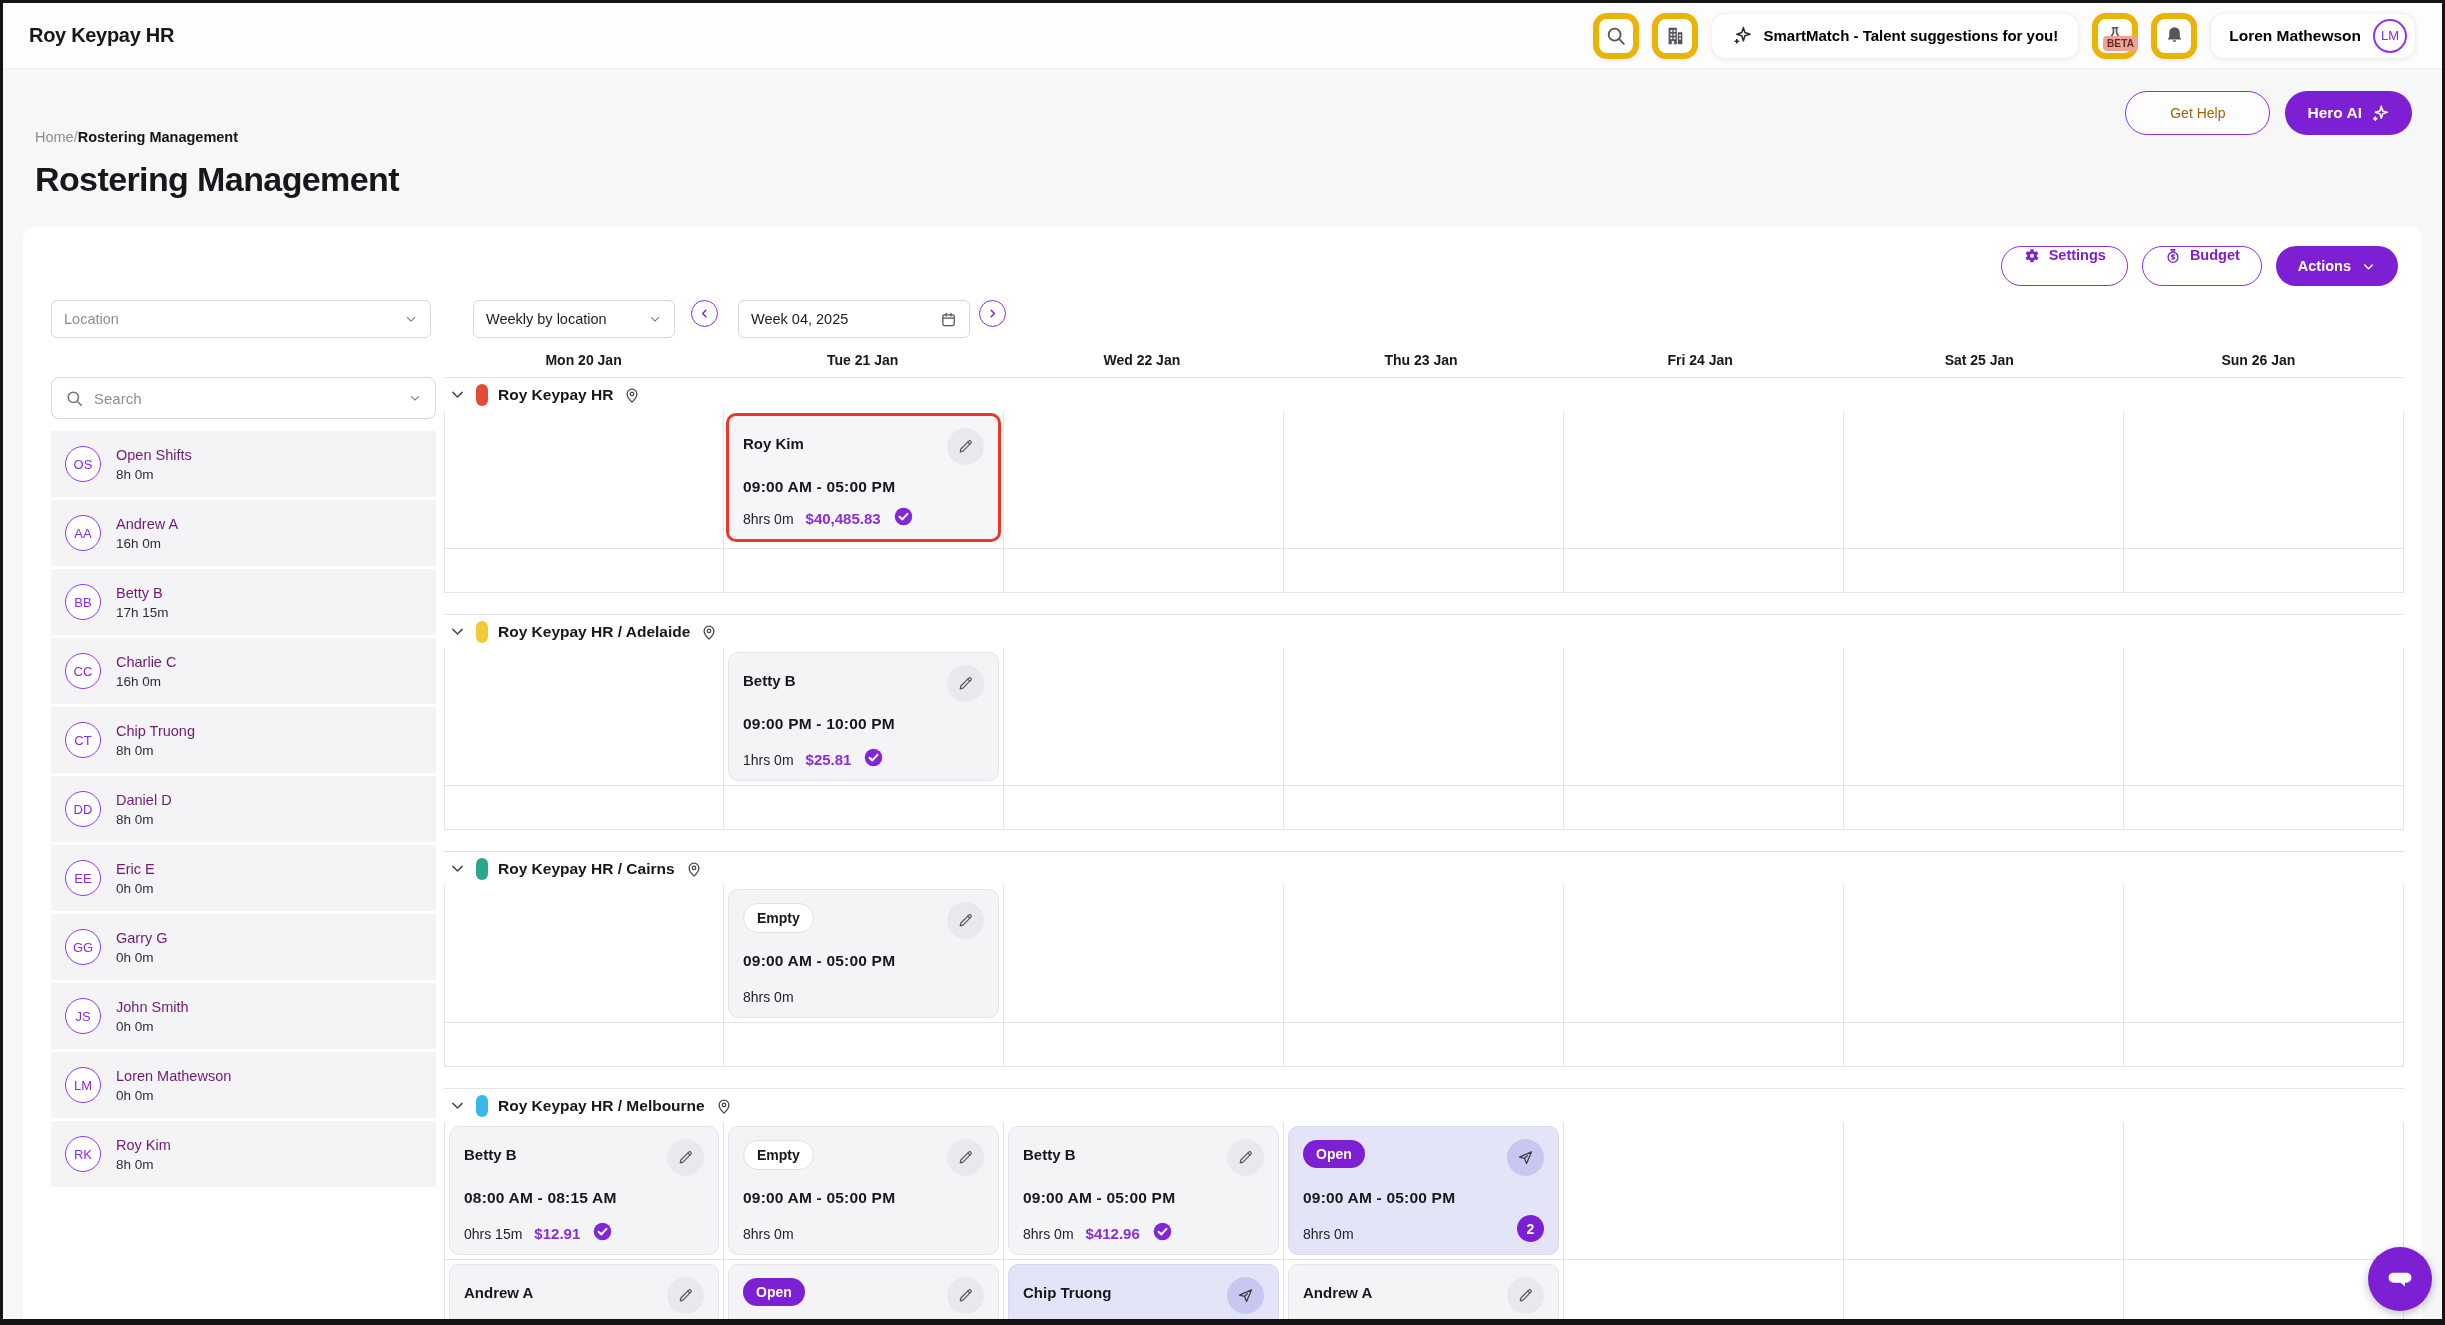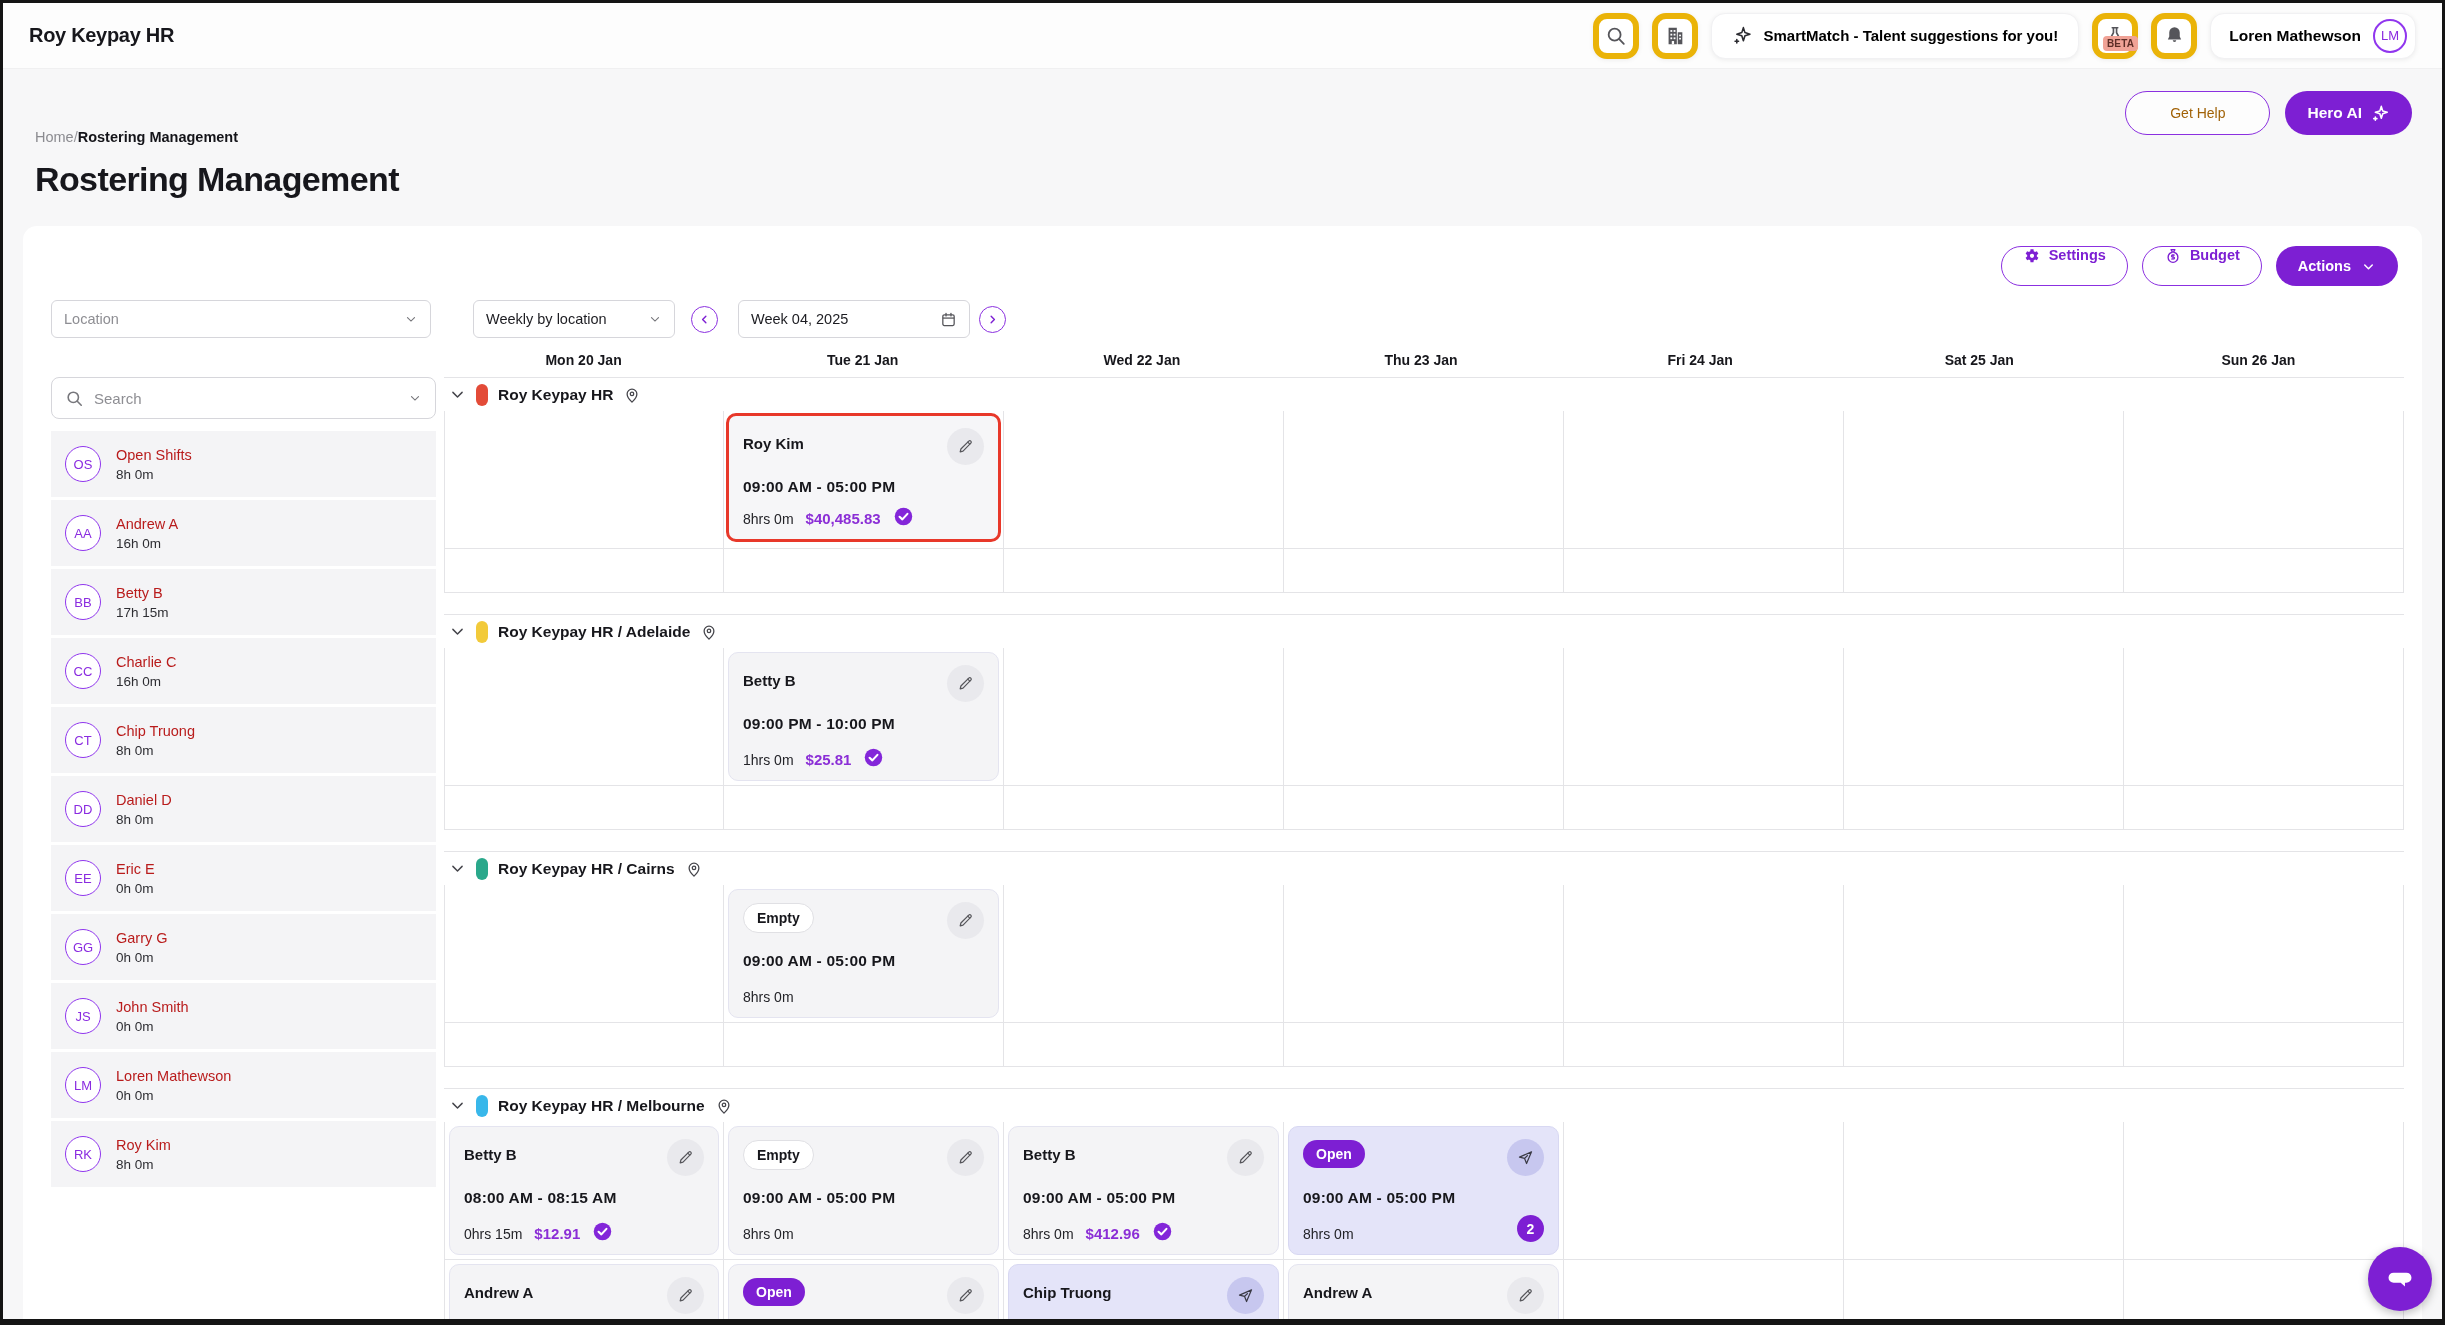--- a/index.html
+++ b/index.html
@@ -72,21 +72,21 @@
     height: 40px; border-radius: 999px; border: 1.5px solid #8b30e0; background: #fff;
     color: #7d1fd3; font-size: 14.5px; font-weight: bold; padding: 0 21px; cursor: pointer;
     display: flex; align-items: flex-start; gap: 8px; font-family: inherit;
   }
   .btn-fill-sm {
     height: 40px; border-radius: 999px; border: none; background: #7d1fd3; color: #fff;
     font-size: 14.5px; font-weight: bold; padding: 0 22px; cursor: pointer;
     display: flex; align-items: center; gap: 10px; font-family: inherit;
   }
   
-  .filter-row { margin-top: 14px; display: flex; align-items: center; }
+  .filter-row { margin-top: 14px; display: flex; align-items: flex-start; }
   .select-box {
     height: 38px; background: #fff; border: 1px solid #d6d6db; border-radius: 6px;
     display: flex; align-items: center; padding: 0 12px; font-size: 14.5px; cursor: pointer;
   }
   .select-box .chev { margin-left: auto; color: #77777c; }
   .loc-select { width: 380px; color: #8e8e93; }
   .view-select { width: 202px; margin-left: 42px; color: #1c1c21; }
   .week-nav-btn {
     width: 27px; height: 27px; border-radius: 50%; border: 1.5px solid #8b30e0; background: #fff;
     color: #7d1fd3; display: flex; align-items: center; justify-content: center; cursor: pointer;
@@ -123,21 +123,21 @@
   .side-item {
     background: #f4f4f6; height: 66px; display: flex; align-items: center; gap: 15px;
     padding-left: 14px; cursor: pointer;
   }
   .s-avatar {
     width: 36px; height: 36px; border-radius: 50%; border: 1.5px solid #9036ee; color: #8a2be0;
     display: flex; align-items: center; justify-content: center; font-size: 13px; background: #fff;
     flex: none;
   }
   .s-text { display: flex; flex-direction: column; gap: 4px; }
-  .s-name { font-size: 14.5px; color: #b91c1c; }
+  .s-name { font-size: 14.5px; color: #701a75; }
   .s-hours { font-size: 13.5px; color: #2e2e33; }
   
   .calendar { width: 1960px; flex: none; }
   .cal-group { border-top: 1px solid #e4e4e7; }
   .cal-group + .cal-group { margin-top: 21px; }
   .group-header { height: 33px; display: flex; align-items: center; gap: 10px; padding-left: 5px; }
   .group-chevron { cursor: pointer; display: flex; }
   .group-pill { width: 12px; height: 22px; border-radius: 7px; }
   .group-name { font-weight: bold; font-size: 15.5px; }
   .group-pin { display: flex; }

